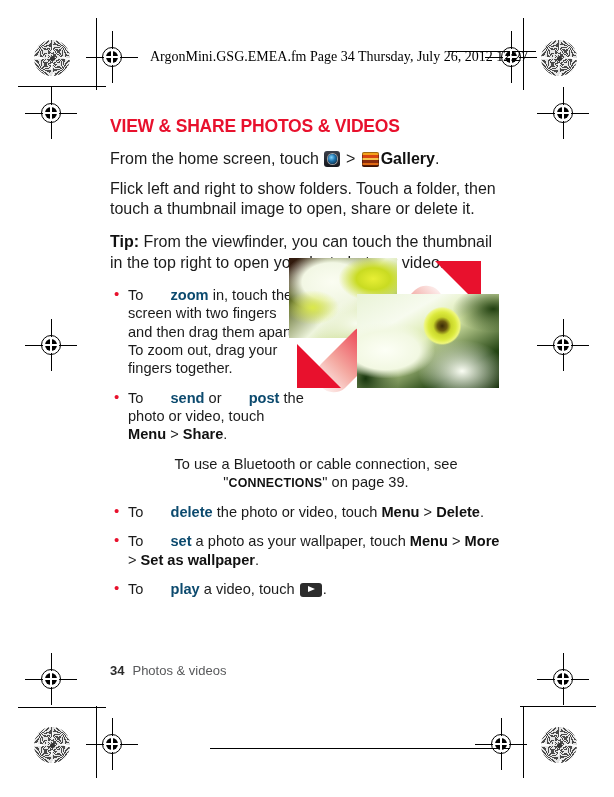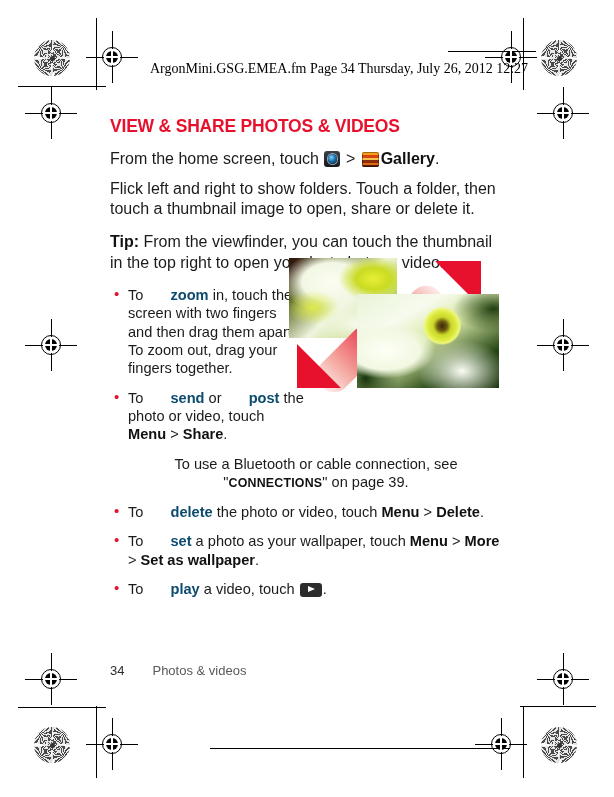--- a/index.html
+++ b/index.html
@@ -47,21 +47,21 @@
   }
   .rosette .core{
     position:absolute;left:50%;top:50%;width:5px;height:5px;margin:-2.5px 0 0 -2.5px;
     background:#333;border-radius:50%;z-index:3;
   }
   .hairline-h{position:absolute;height:1px;background:#000;}
   .hairline-v{position:absolute;width:1px;background:#000;}
 
   
   .fm-stamp{
-    position:absolute;left:150px;top:61px;
+    position:absolute;left:150px;top:49px;
     font-family:"Liberation Serif", serif;
     font-size:14px;color:#000;white-space:nowrap;letter-spacing:0;
   }
 
   
   .content{position:absolute;left:110px;top:116px;width:394px;}
 
   h1.section-title{
     margin:0 0 12px 0;
     font-size:17.5px;font-weight:bold;color:#e8112d;
@@ -157,21 +157,21 @@
   }
 
   
   .gesture{position:absolute;left:-4px;top:-6px;width:230px;height:145px;pointer-events:none;}
 
   
   .footer{
     position:absolute;left:110px;top:663px;
     font-size:13px;color:#58595b;
   }
-  .footer .pageno{font-weight:normal;color:#2b2b2b;margin-right:28px;text-align:center;}
+  .footer .pageno{font-weight:bold;color:#2b2b2b;margin-right:8px;text-align:center;}
 </style>
 </head>
 <body>
 
 <div class="reg" style="left:34px;top:40px;">
   <div class="rosette">
       <div class="core"></div>
     </div>
 </div>
 <div class="hairline-h" style="left:18px;top:86px;width:88px;"></div>

